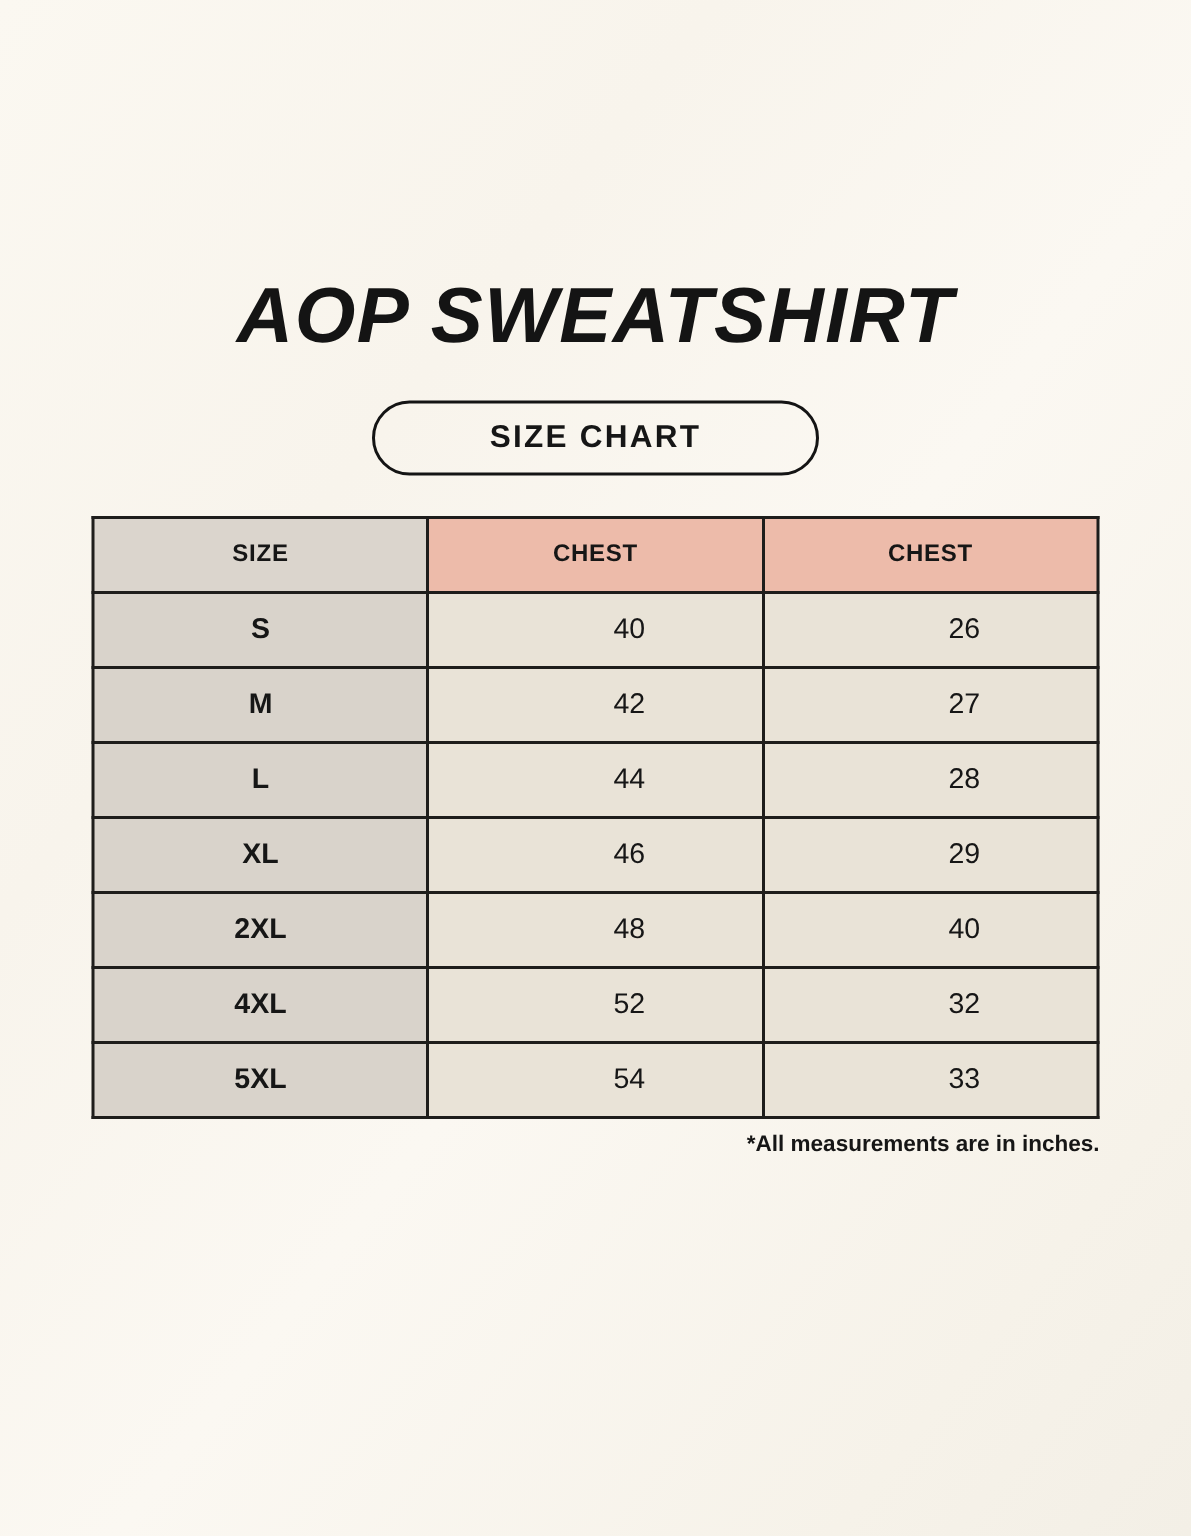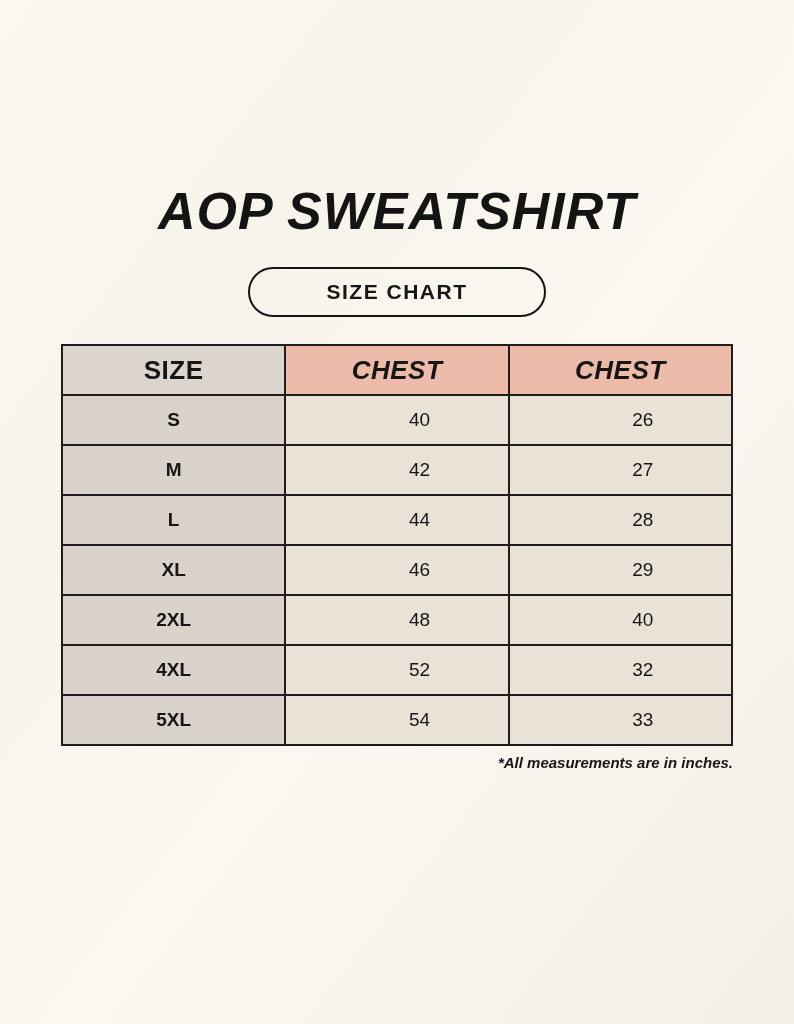--- a/index.html
+++ b/index.html
@@ -59,50 +59,48 @@
   }
   .size-table th,
   .size-table td {
     border: 2px solid #1e1d1b;
     height: 48px;
     text-align: center;
     vertical-align: middle;
     padding: 0;
   }
   .size-table th {
-    font-size: 26px;
+    font-size: 16px;
     font-weight: 700;
     letter-spacing: 0.5px;
   }
   th.col-size {
     background: #dbd5cd;
   }
   th.col-measure {
     background: #edbbaa;
-    font-style: italic;
   }
   td.size-label {
     background: #d9d3cb;
     font-size: 19px;
     font-weight: 700;
   }
   td.value-cell {
     background: #e9e3d7;
     font-size: 19px;
     font-weight: 400;
     padding-left: 45px;
   }
   .footnote {
     width: 672px;
     margin: 8px auto 0 auto;
     text-align: right;
     font-size: 15px;
     font-weight: 700;
     color: #161616;
-    font-style: italic;
   }
 </style>
 </head>
 <body>
 
 <div class="canvas">
 
   <h1 class="title">AOP SWEATSHIRT</h1>
 
   <div class="badge-wrap">

